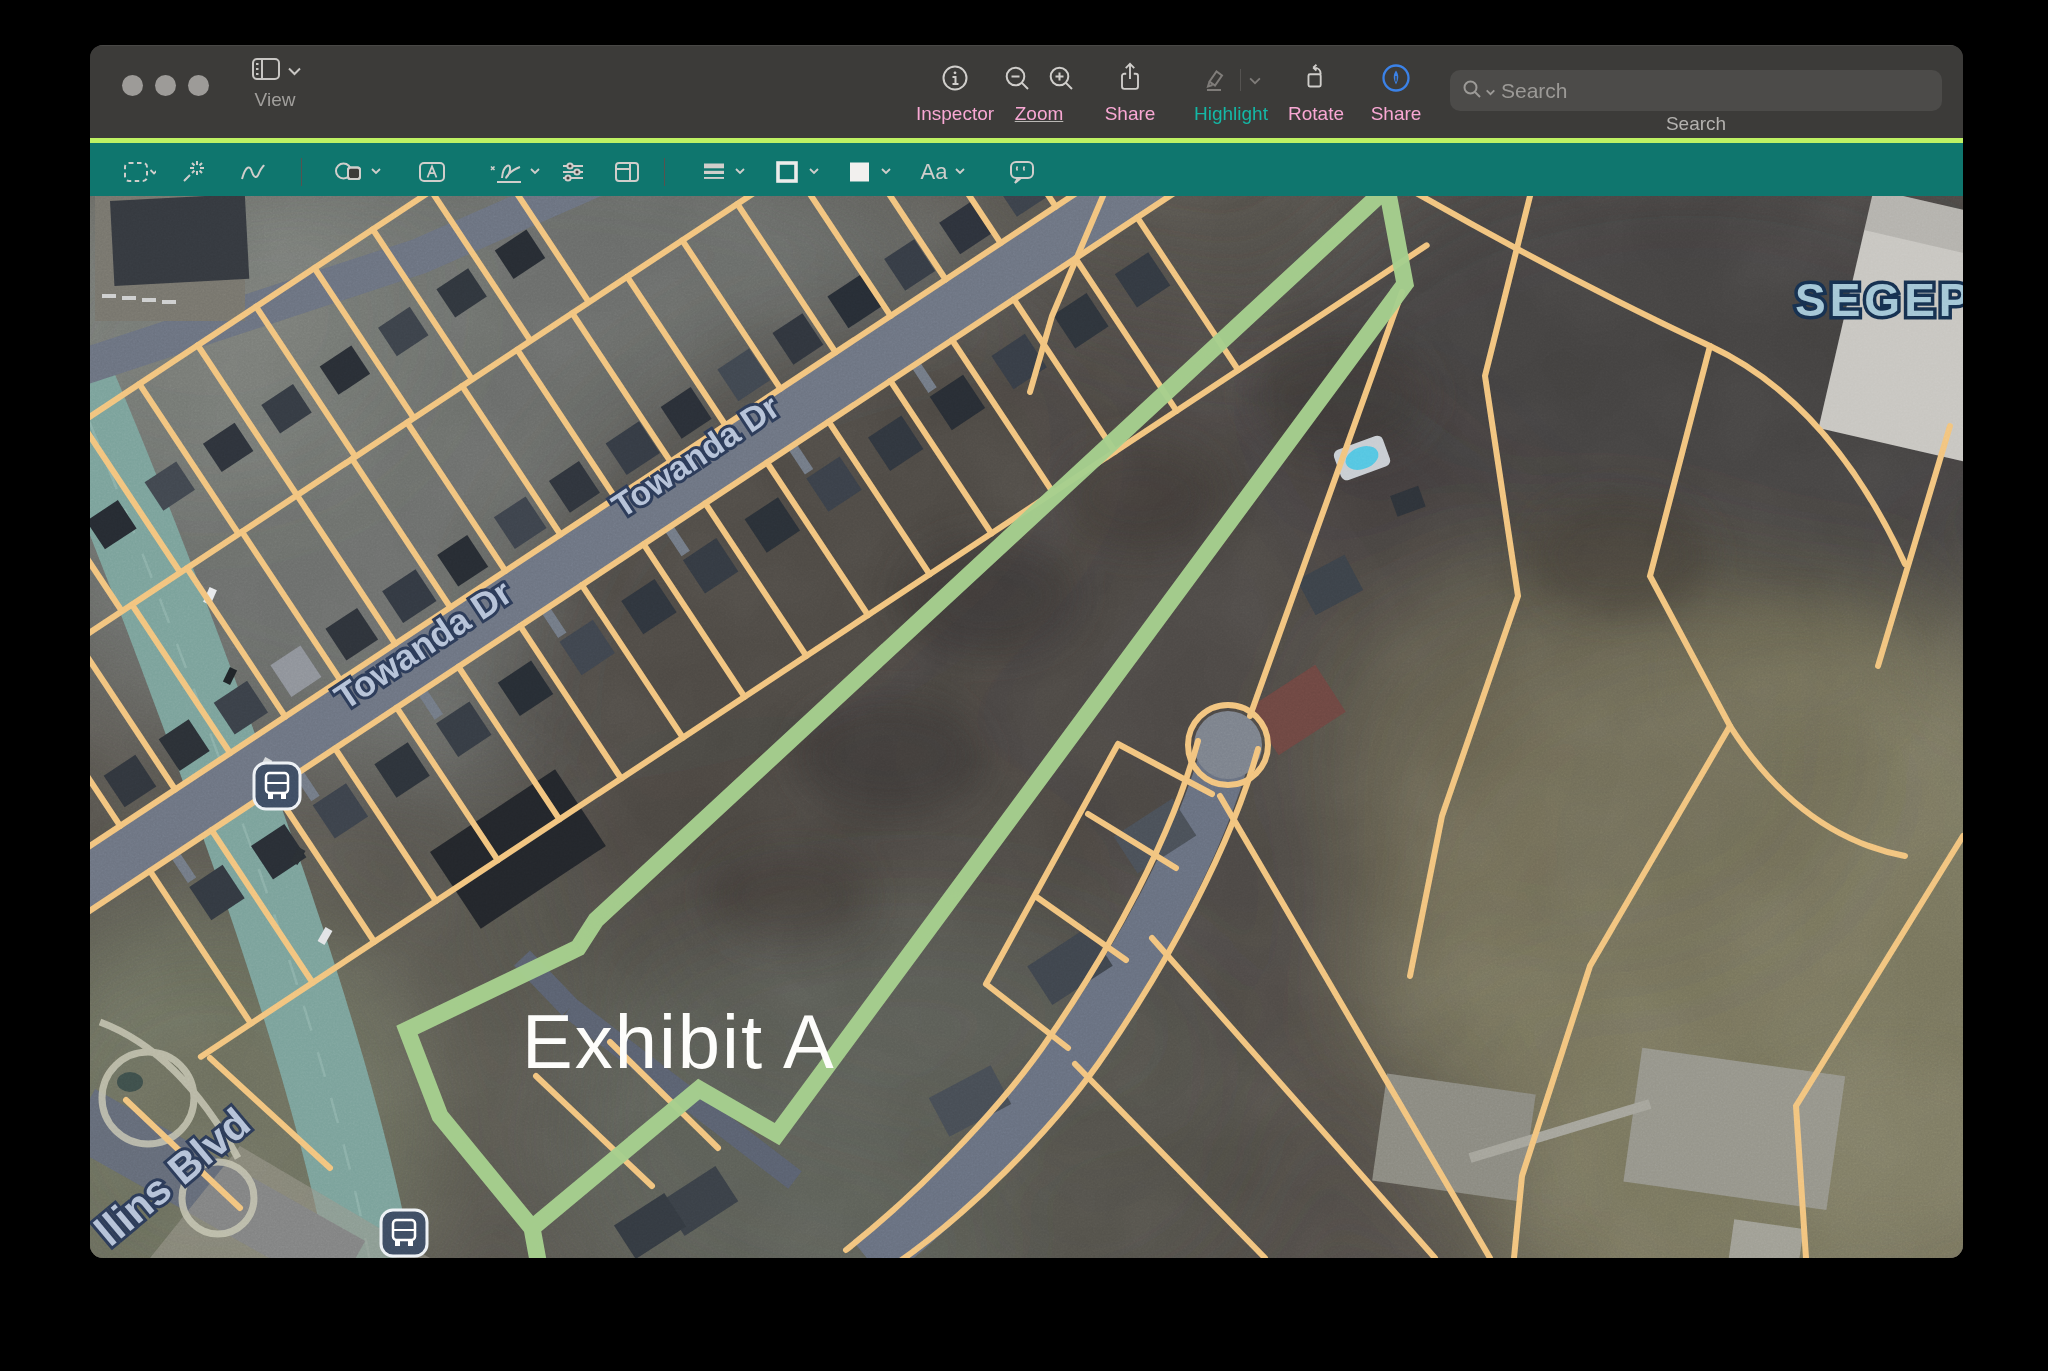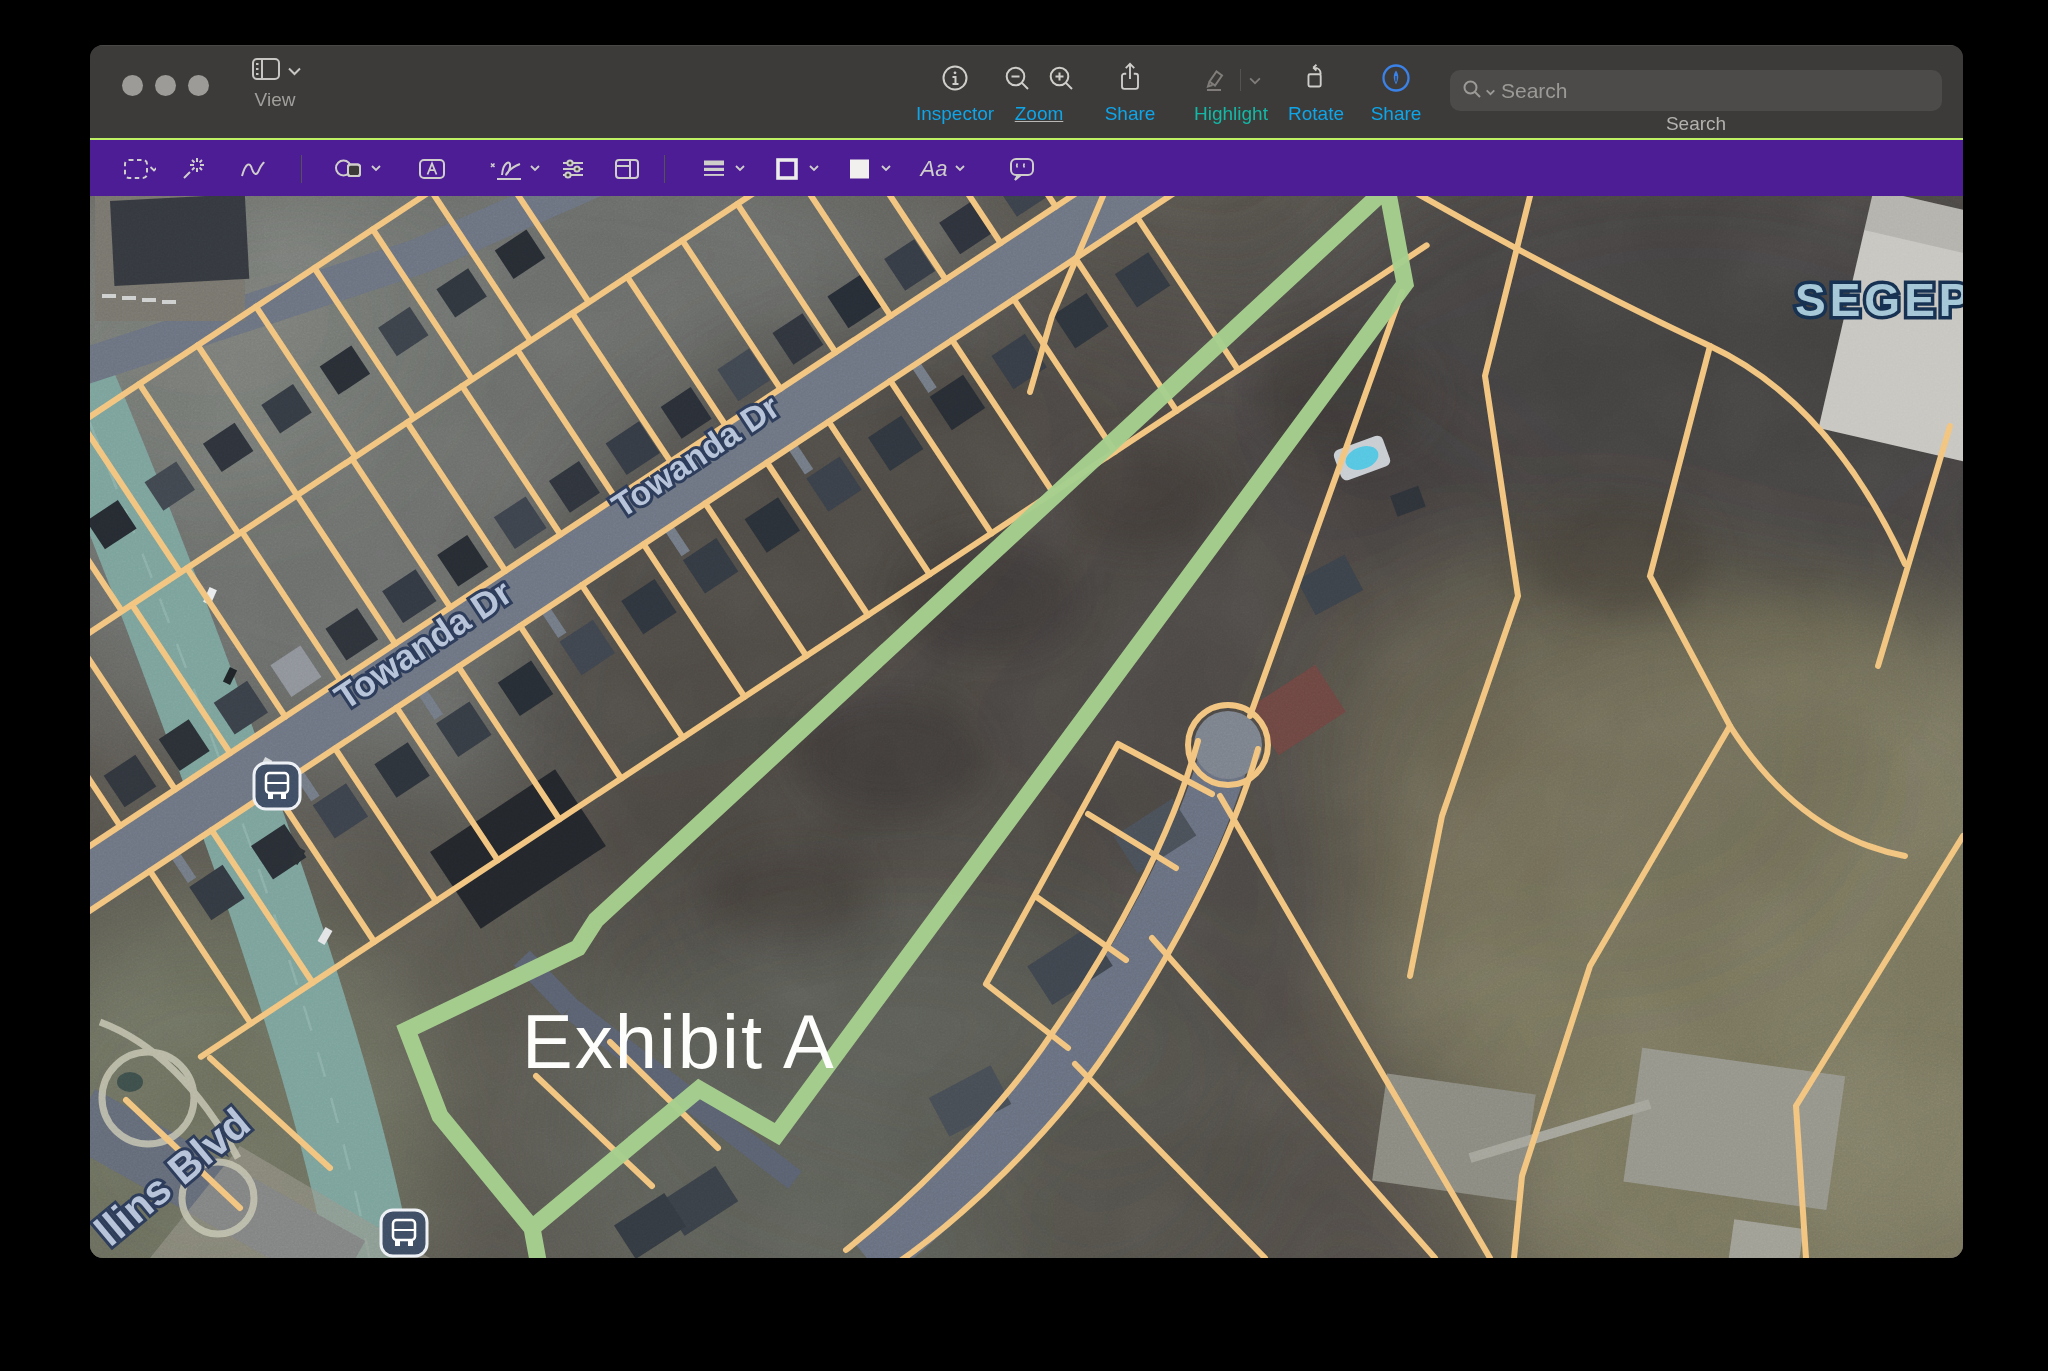--- a/index.html
+++ b/index.html
@@ -10,31 +10,31 @@
   .titlebar{position:absolute;left:0;top:0;width:100%;height:93px;background:#3c3b39;
     border-top:1px solid rgba(255,255,255,.07);box-sizing:border-box;}
   .traffic{position:absolute;top:29px;left:32px;display:flex;gap:12px;}
   .traffic .dot{width:21px;height:21px;border-radius:50%;background:#9d9b98;border:none;padding:0;}
   .viewbtn{position:absolute;left:146px;top:10px;width:78px;text-align:center;cursor:default;}
   .viewbtn .vicon{display:inline-flex;align-items:center;gap:6px;}
   .viewbtn .vlabel{margin-top:3px;font-size:19px;color:#a19f9c;}
   .wintitle{position:absolute;left:212px;top:26px;font-size:26px;font-weight:bold;color:#e8e6e3;letter-spacing:.2px;white-space:nowrap;}
   .tbtn{position:absolute;top:12px;text-align:center;color:#b9b7b4;}
   .tbtn .irow{height:44px;display:flex;align-items:center;justify-content:center;gap:14px;}
-  .tbtn .lab{font-size:19px;margin-top:1px;color:#0ea5e9;}
+  .tbtn .lab{font-size:19px;margin-top:1px;color:#f9a8d4;}
   .tbtn.dim .lab{color:#14b8a6;}
   .searchwrap{position:absolute;left:1360px;top:24px;width:492px;}
   .searchfield{display:flex;align-items:center;height:41px;background:#4c4b49;border-radius:10px;
     padding:0 12px;box-sizing:border-box;gap:4px;}
   .searchfield input{flex:1;background:transparent;border:none;outline:none;color:#dddbd8;
     font-size:21px;font-family:"Liberation Sans", sans-serif;}
   .searchfield input::placeholder{color:#9c9a97;}
   .searchlab{text-align:center;font-size:19px;color:#b4b2af;margin-top:2px;}
-  .markupbar{position:absolute;left:0;top:93px;width:100%;height:58px;background:#4c1d95;
-    border-top:2px solid #bef264;box-sizing:border-box;font-style:italic;}
+  .markupbar{position:absolute;left:0;top:93px;width:100%;height:58px;background:#0f766e;
+    border-top:5px solid #bef264;box-sizing:border-box;}
   .mtool{position:absolute;top:12px;height:34px;display:flex;align-items:center;justify-content:center;}
   .mdivider{position:absolute;top:15px;width:1px;height:28px;background:#55534f;}
   .mapview{position:absolute;left:0;top:151px;width:1873px;height:1062px;background:#55524c;}
   svg text{user-select:none;}
   .maplabel{font-weight:bold;fill:#b5c2d8;stroke:#2c3b58;stroke-width:6px;paint-order:stroke;
     font-family:"Liberation Sans", sans-serif;}
   .exhibit{fill:#fdfdfb;font-family:"Liberation Sans", sans-serif;letter-spacing:2px;}
 </style>
 </head>
 <body>

